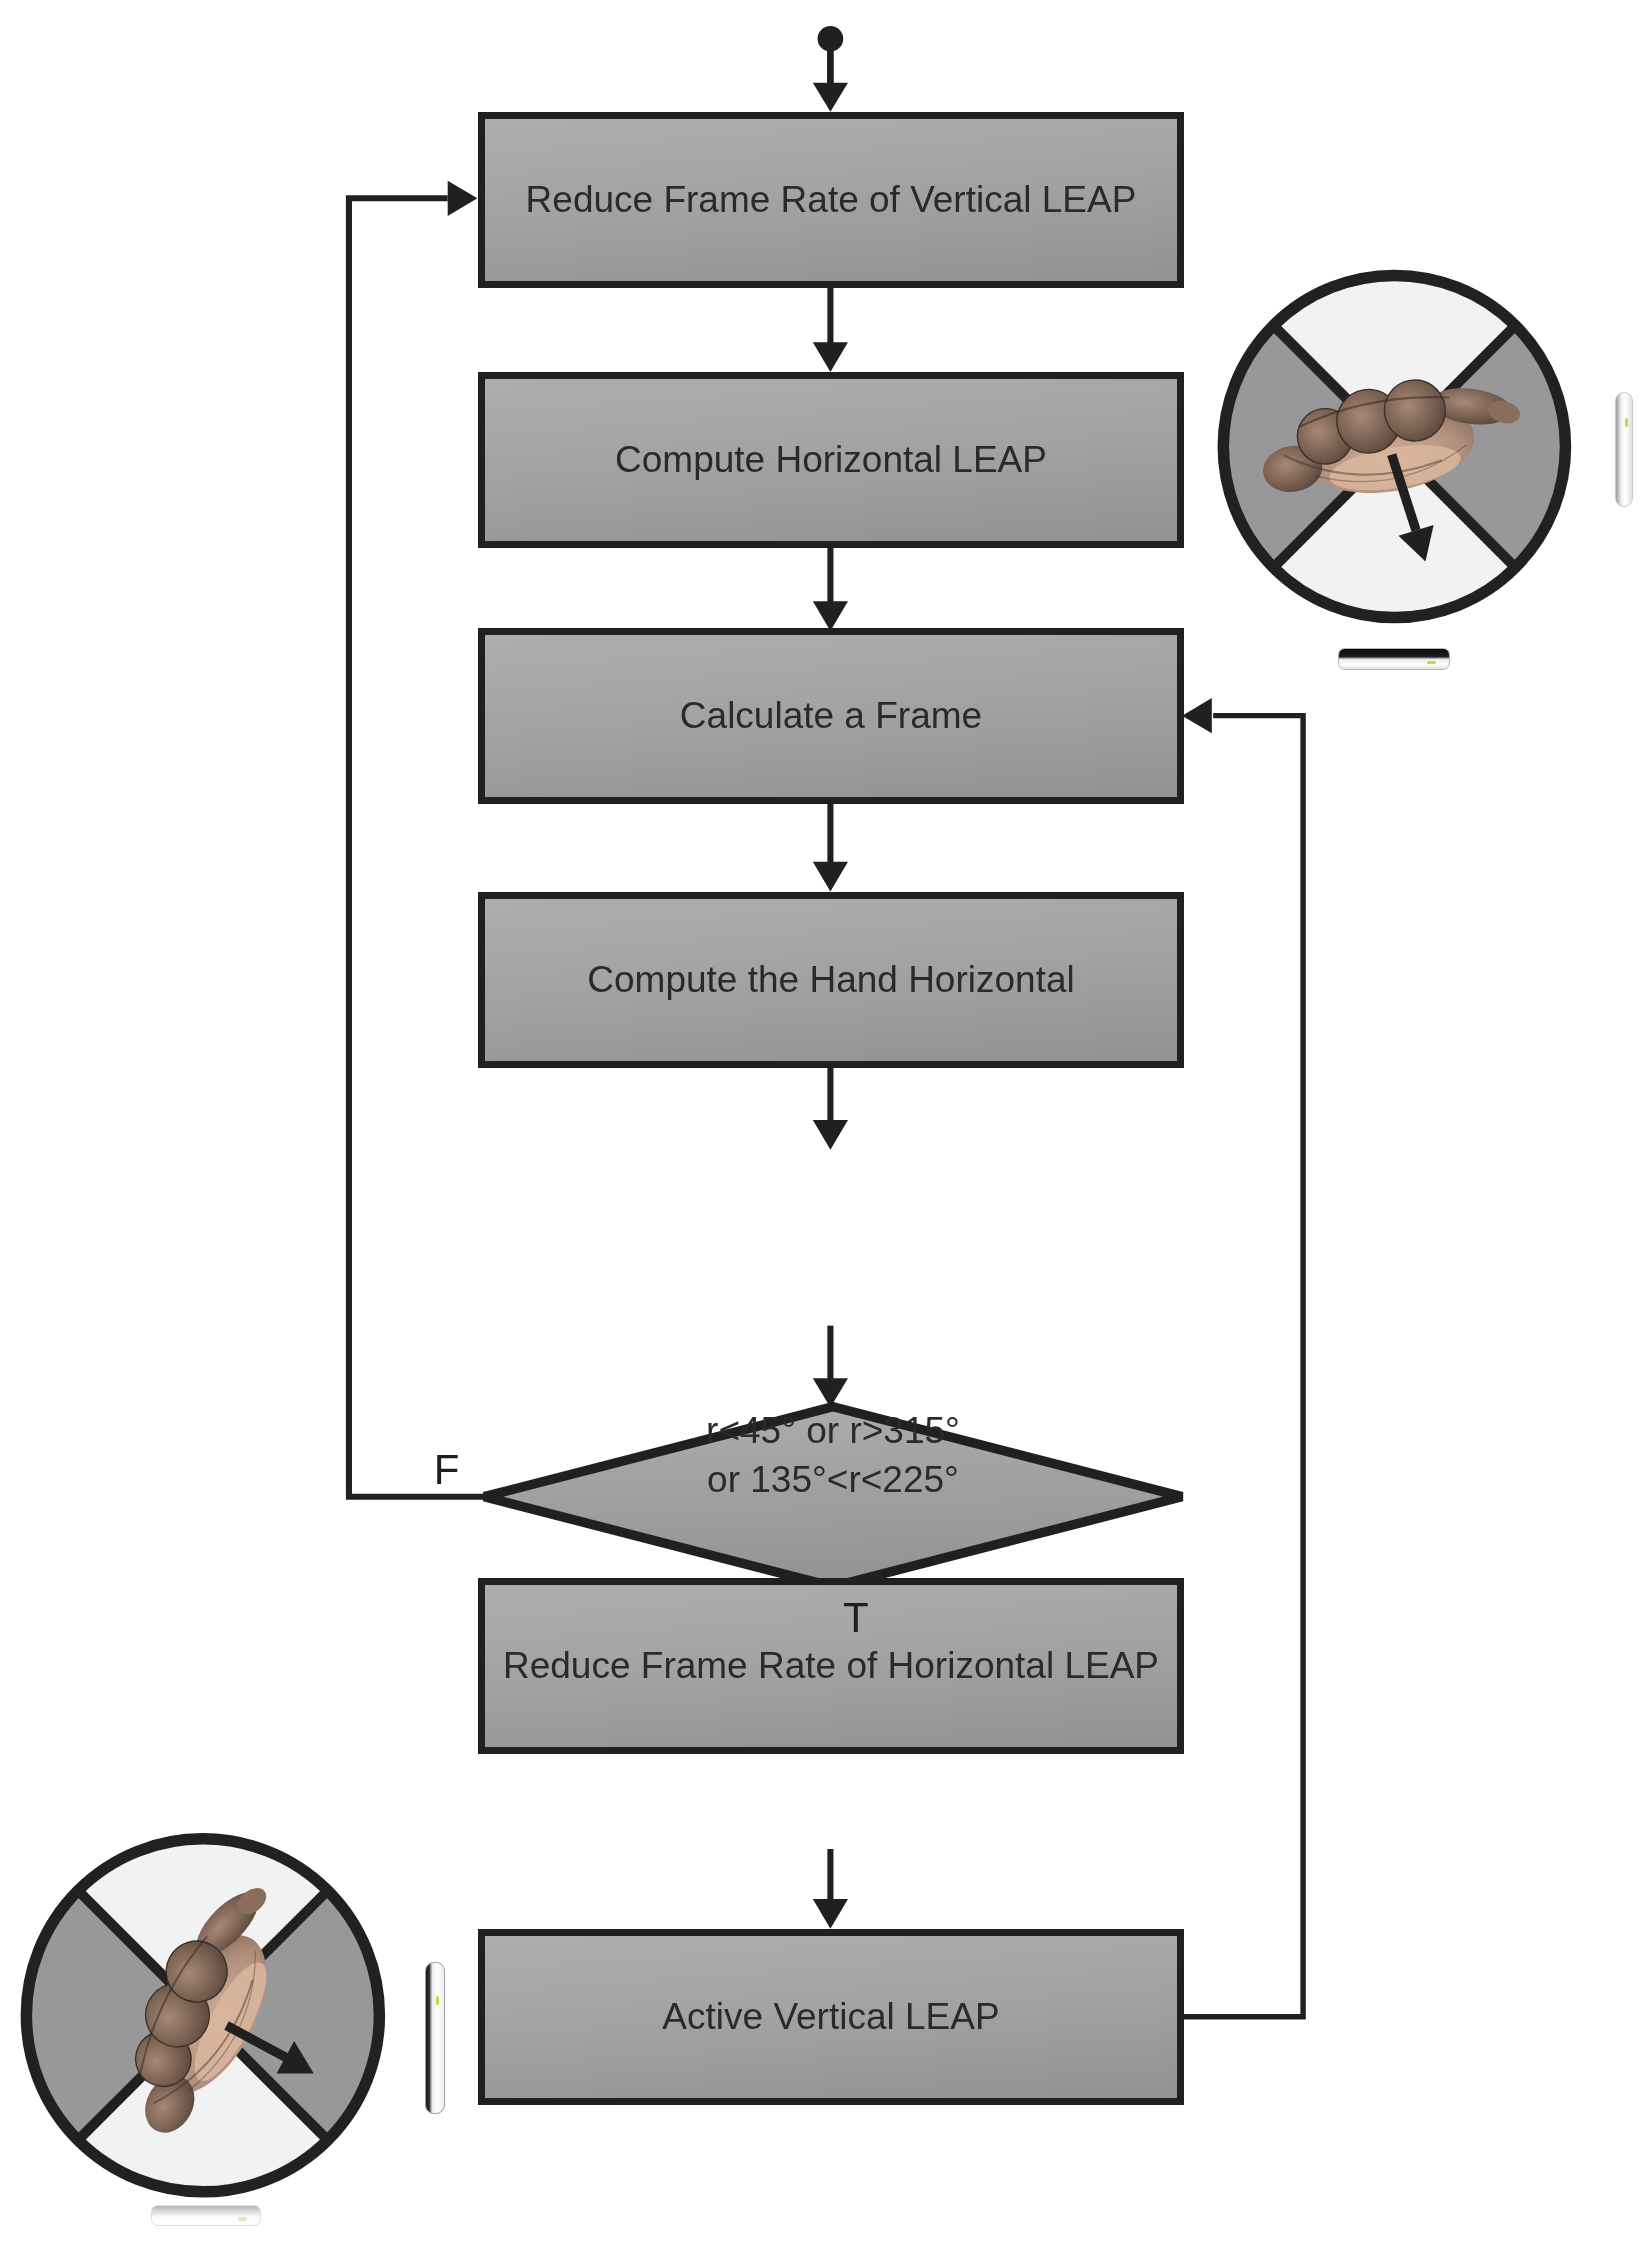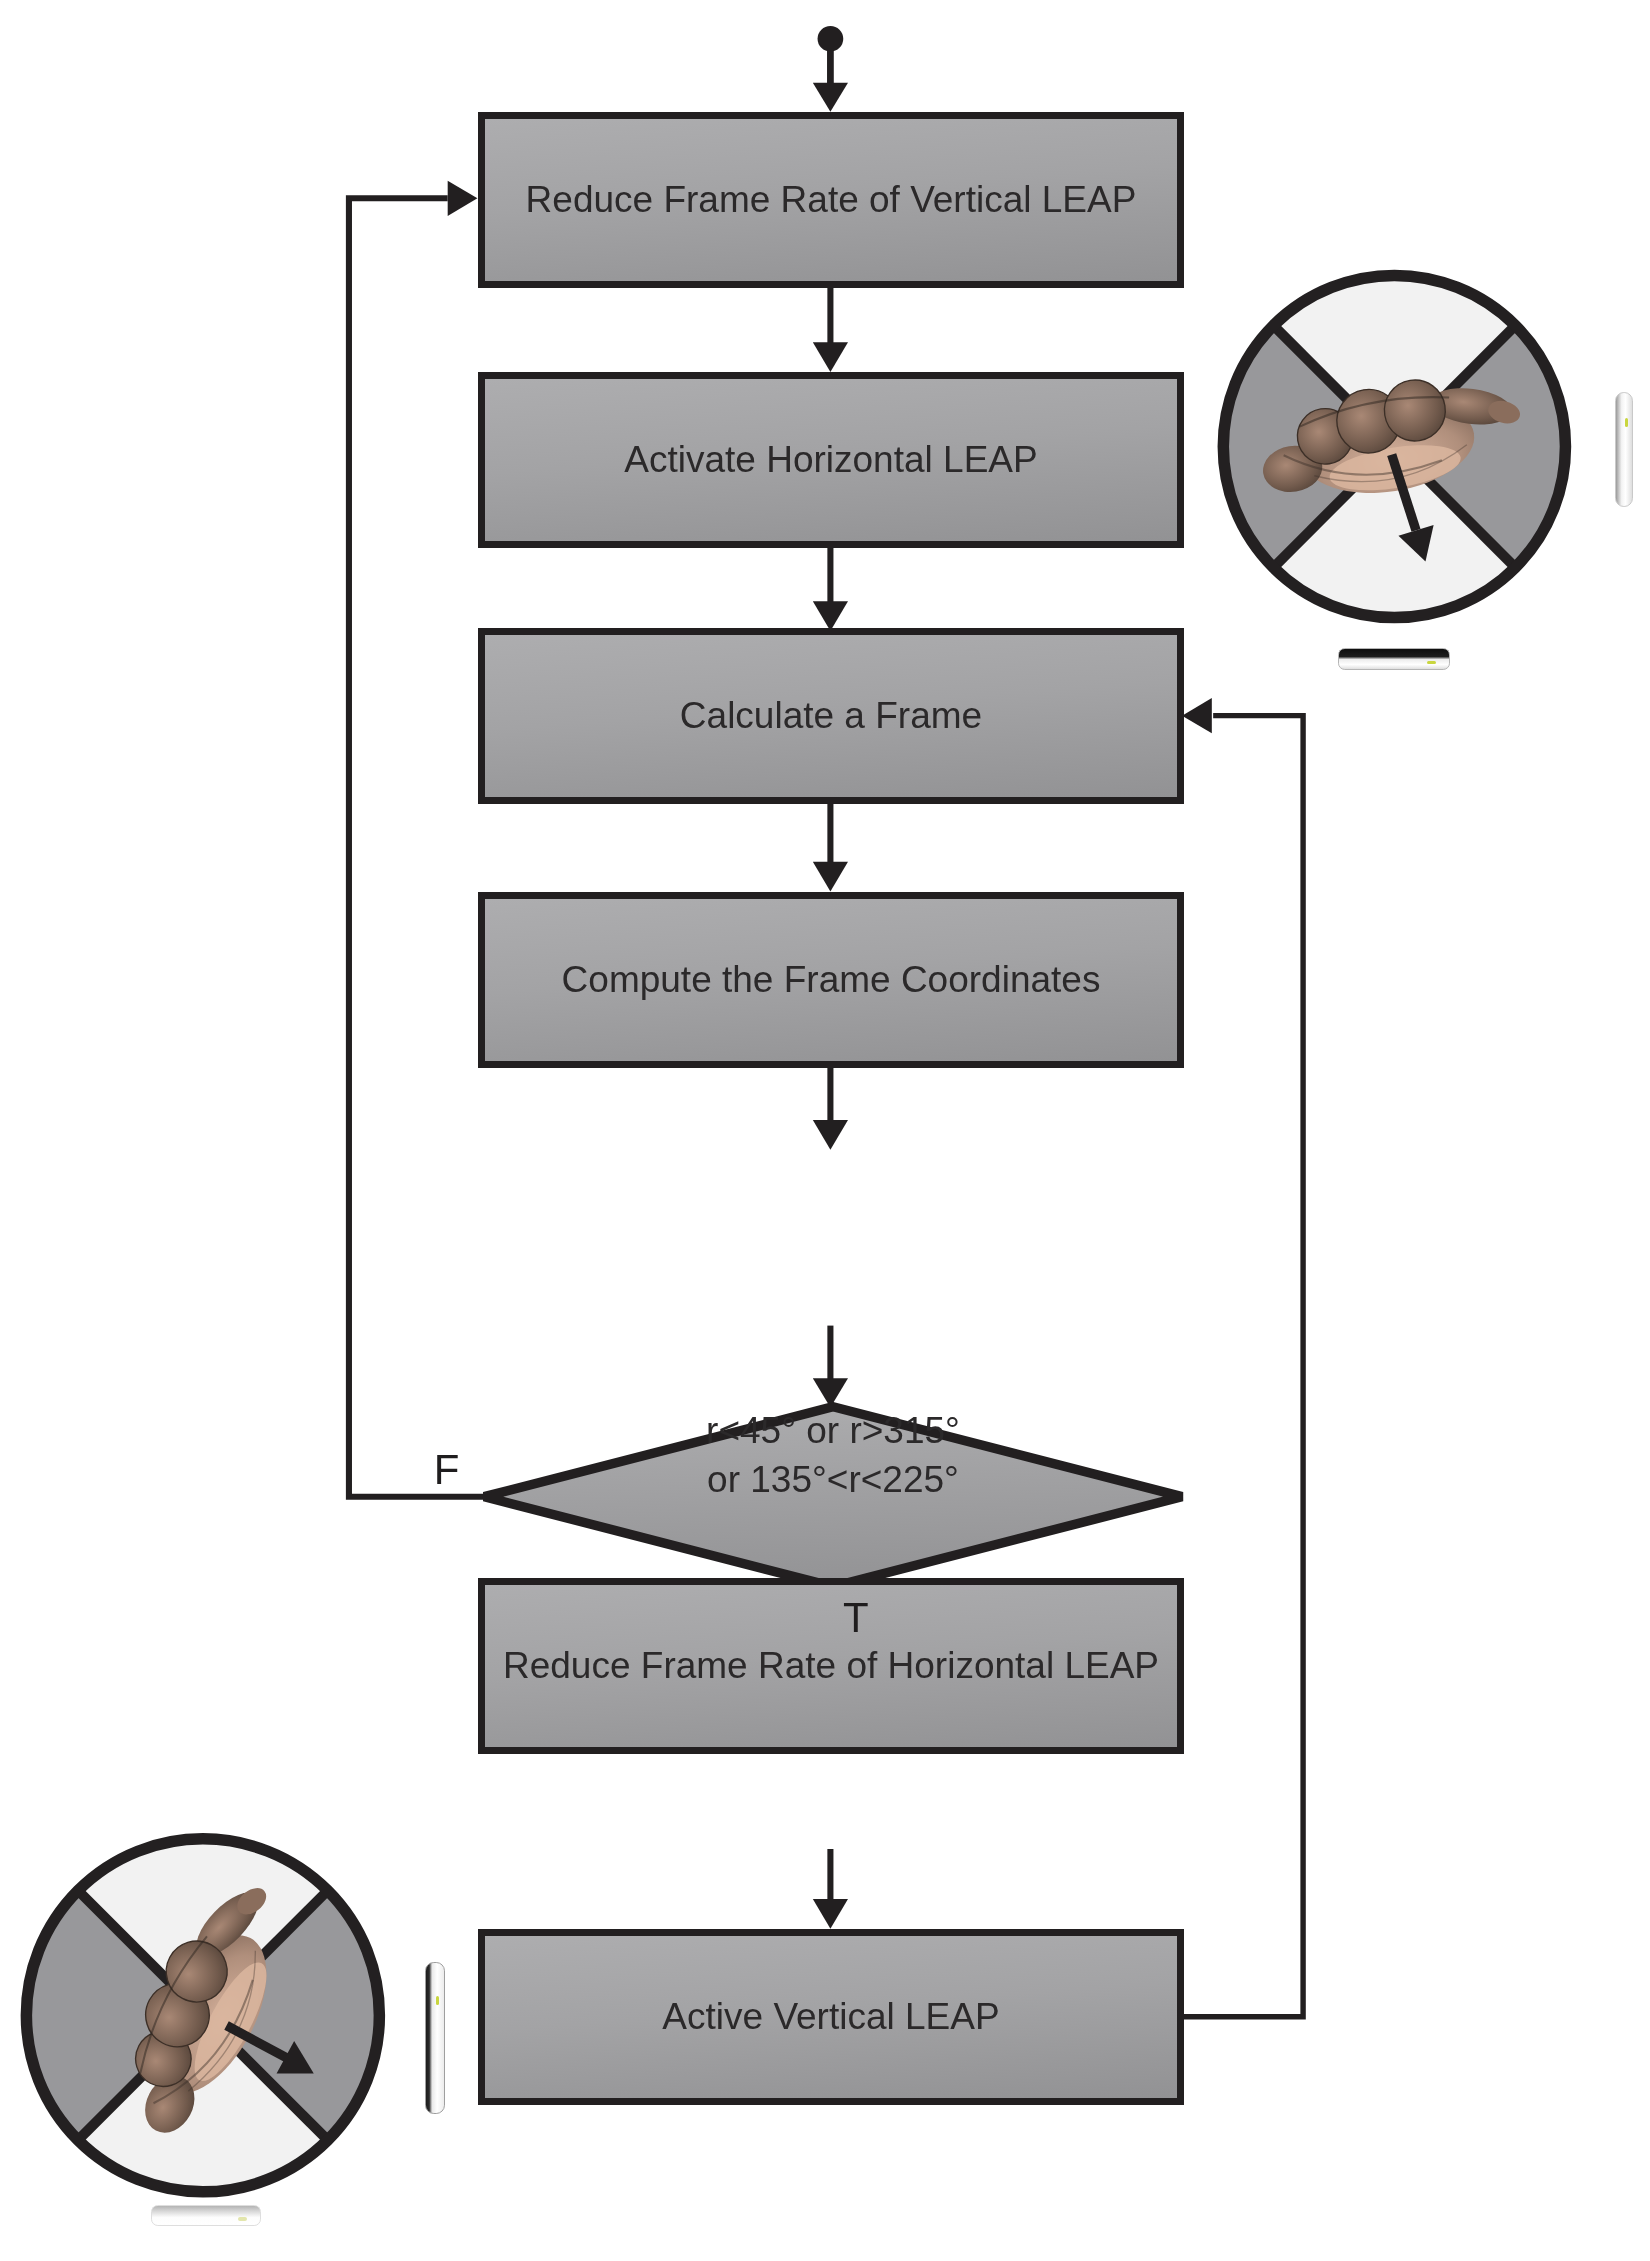--- a/index.html
+++ b/index.html
@@ -163,27 +163,27 @@
       <line x1="335" y1="2995" x2="424" y2="3043" stroke="#221f20" stroke-width="14"></line>
       <polygon points="409,3066 435,3018 464,3066" fill="#221f20"></polygon>
       <circle cx="300" cy="2980" r="261" fill="none" stroke="#232021" stroke-width="17"></circle>
     </g>
   </svg>
 
   <div class="pbox" style="top:112px">
     <span>Reduce Frame Rate of Vertical LEAP</span>
   </div>
   <div class="pbox" style="top:372px">
-    <span>Activate Horizontal LEAP</span>
+    <span>Compute Horizontal LEAP</span>
   </div>
   <div class="pbox" style="top:628px">
     <span>Calculate a Frame</span>
   </div>
   <div class="pbox" style="top:892px">
-    <span>Compute the Frame Coordinates</span>
+    <span>Compute the Hand Horizontal</span>
   </div>
   <div class="pbox" style="top:1578px">
     <span>Reduce Frame Rate of Horizontal LEAP</span>
   </div>
   <div class="pbox" style="top:1929px">
     <span>Active Vertical LEAP</span>
   </div>
 
   <div class="diamond-label">
     <span>r&lt;45° or r&gt;315°</span>

